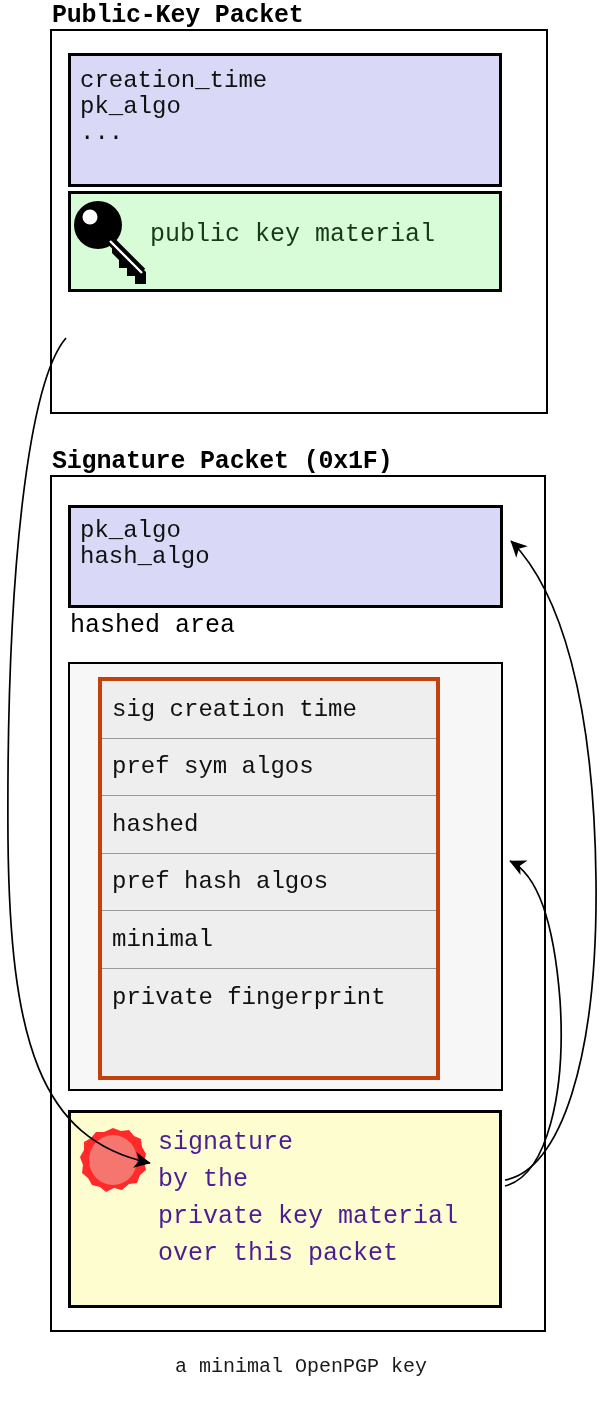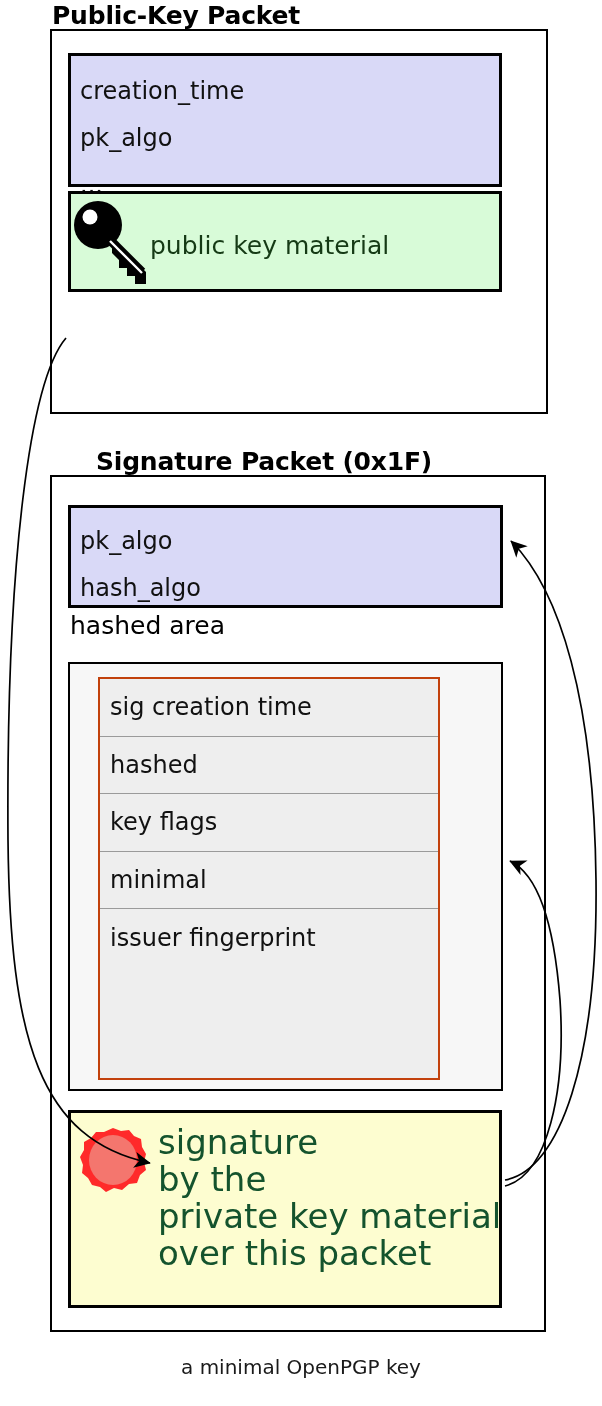--- a/index.html
+++ b/index.html
@@ -1,53 +1,53 @@
 <!DOCTYPE html>
 <html><head>
 <meta charset="utf-8">
 <style>
   html,body{margin:0;padding:0;background:#ffffff;}
   body{width:602px;height:1406px;position:relative;overflow:hidden;
        font-family:"DejaVu Sans","Liberation Sans",sans-serif;color:#000;}
 
-  .stage{position:absolute;inset:0;width:602px;height:1276px;}
+  .stage{position:absolute;inset:0;width:602px;height:1276px;font-family:Liberation Mono, monospace;}
 
   
   .pkt-title{position:absolute;font-weight:bold;font-size:25px;letter-spacing:-0.2px;
              color:#000;white-space:nowrap;}
   #title-pubkey{left:52px;top:1px;}
-  #title-sig{left:52px;top:447px;margin-left:44px;}
+  #title-sig{left:52px;top:447px;}
 
   
   .packet-frame{position:absolute;border:2px solid #000;background:#ffffff;box-sizing:border-box;}
   #frame-pubkey{left:50px;top:29px;width:498px;height:385px;}
   #frame-sig{left:50px;top:475px;width:496px;height:857px;}
 
   
   .field{position:absolute;border:3px solid #000;box-sizing:border-box;}
-  .field-text{position:absolute;font-size:24px;line-height:47px;white-space:pre;}
+  .field-text{position:absolute;font-size:24px;line-height:26px;white-space:pre;}
 
   #field-pk-meta{left:68px;top:53px;width:434px;height:134px;background:#d9d9f7;}
   #txt-pk-meta{left:80px;top:68px;color:#111;}
 
   #field-pk-material{left:68px;top:191px;width:434px;height:101px;background:#d8fbd8;}
   #txt-pk-material{left:150px;top:222px;color:#153a15;font-size:25px;text-align:right;}
 
   #field-sig-algos{left:68px;top:505px;width:435px;height:103px;background:#d9d9f7;}
   #txt-sig-algos{left:80px;top:518px;color:#111;}
 
   #field-signature{left:68px;top:1110px;width:434px;height:198px;background:#fdfdd0;}
-  #txt-signature{left:158px;top:1124px;color:#14532d;font-size:34px;line-height:37px;}
+  #txt-signature{left:158px;top:1124px;color:#4c1d95;font-size:25px;line-height:37px;}
 
   
   #label-hashed-area{position:absolute;left:70px;top:611px;font-size:25px;color:#000;}
   #hashed-area-box{position:absolute;left:68px;top:662px;width:435px;height:429px;
                    border:2px solid #000;background:#f7f7f7;box-sizing:border-box;}
   #subpacket-list{position:absolute;left:98px;top:677px;width:342px;height:403px;
-                  box-sizing:border-box;border:2px solid #c2410c;background:#eeeeee;}
+                  box-sizing:border-box;border:4px solid #c2410c;background:#eeeeee;}
   .subpacket-row{height:57.5px;box-sizing:border-box;border-bottom:1px solid #9a9a9a;
                  display:flex;align-items:center;padding-left:10px;
                  font-size:24px;color:#111;background:#eeeeee;}
   .subpacket-row:last-child{border-bottom:none;}
 
   
   #caption{position:absolute;left:0;top:1355px;width:602px;text-align:center;
            font-size:20px;color:#1a1a1a;}
 
   
@@ -92,24 +92,25 @@
   <div class="field" id="field-sig-algos"></div>
   <div class="field-text" id="txt-sig-algos">pk_algo
 hash_algo</div>
 
   <div id="label-hashed-area">hashed area</div>
 
   <div id="hashed-area-box"></div>
 
   <div id="subpacket-list">
     <div class="subpacket-row">sig creation time</div>
+    <div class="subpacket-row">pref sym algos</div>
     <div class="subpacket-row">hashed</div>
-    <div class="subpacket-row">key flags</div>
+    <div class="subpacket-row">pref hash algos</div>
     <div class="subpacket-row">minimal</div>
-    <div class="subpacket-row">issuer fingerprint</div>
+    <div class="subpacket-row">private fingerprint</div>
   </div>
 
   <div class="field" id="field-signature"></div>
 
   <svg id="seal-icon" viewBox="0 0 70 70">
     <path d="M35 2 L43 5 L51 4 L56 10 L63 13 L64 21 L68 28 L66 36 L68 44
              L62 49 L59 57 L51 58 L44 64 L36 62 L28 66 L22 61 L14 59 L10 52
              L4 47 L5 39 L2 31 L6 24 L6 16 L13 12 L18 6 L26 6 Z" fill="#ff2a2a"></path>
     <ellipse cx="35" cy="34" rx="24" ry="25" fill="#f4766e"></ellipse>
   </svg>

